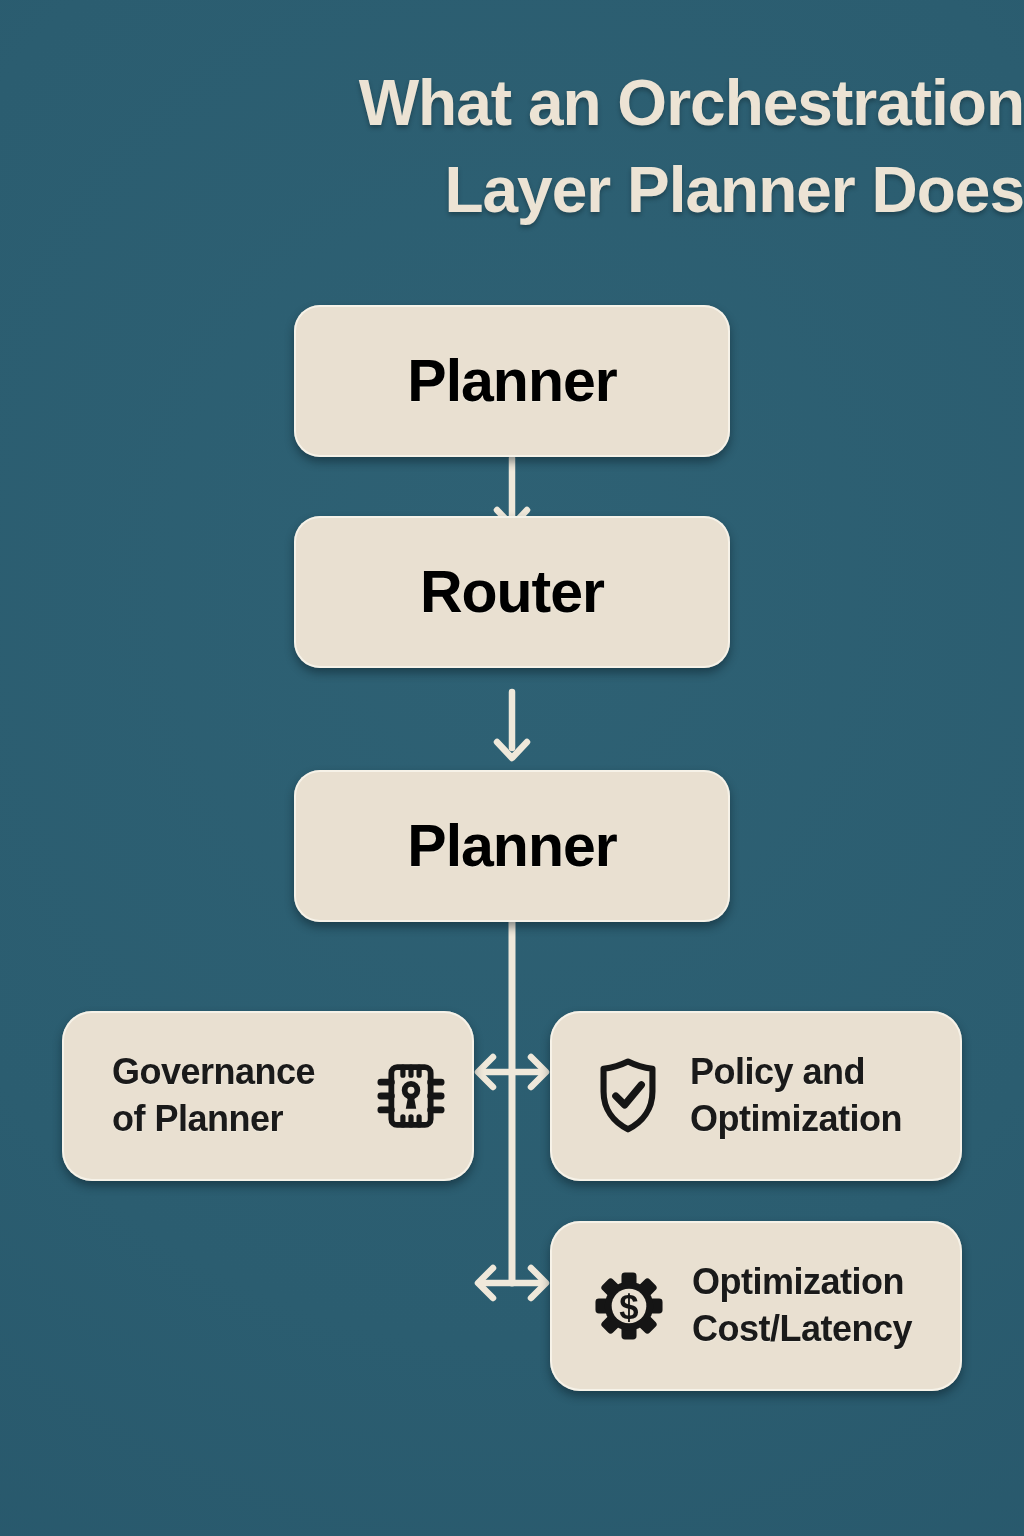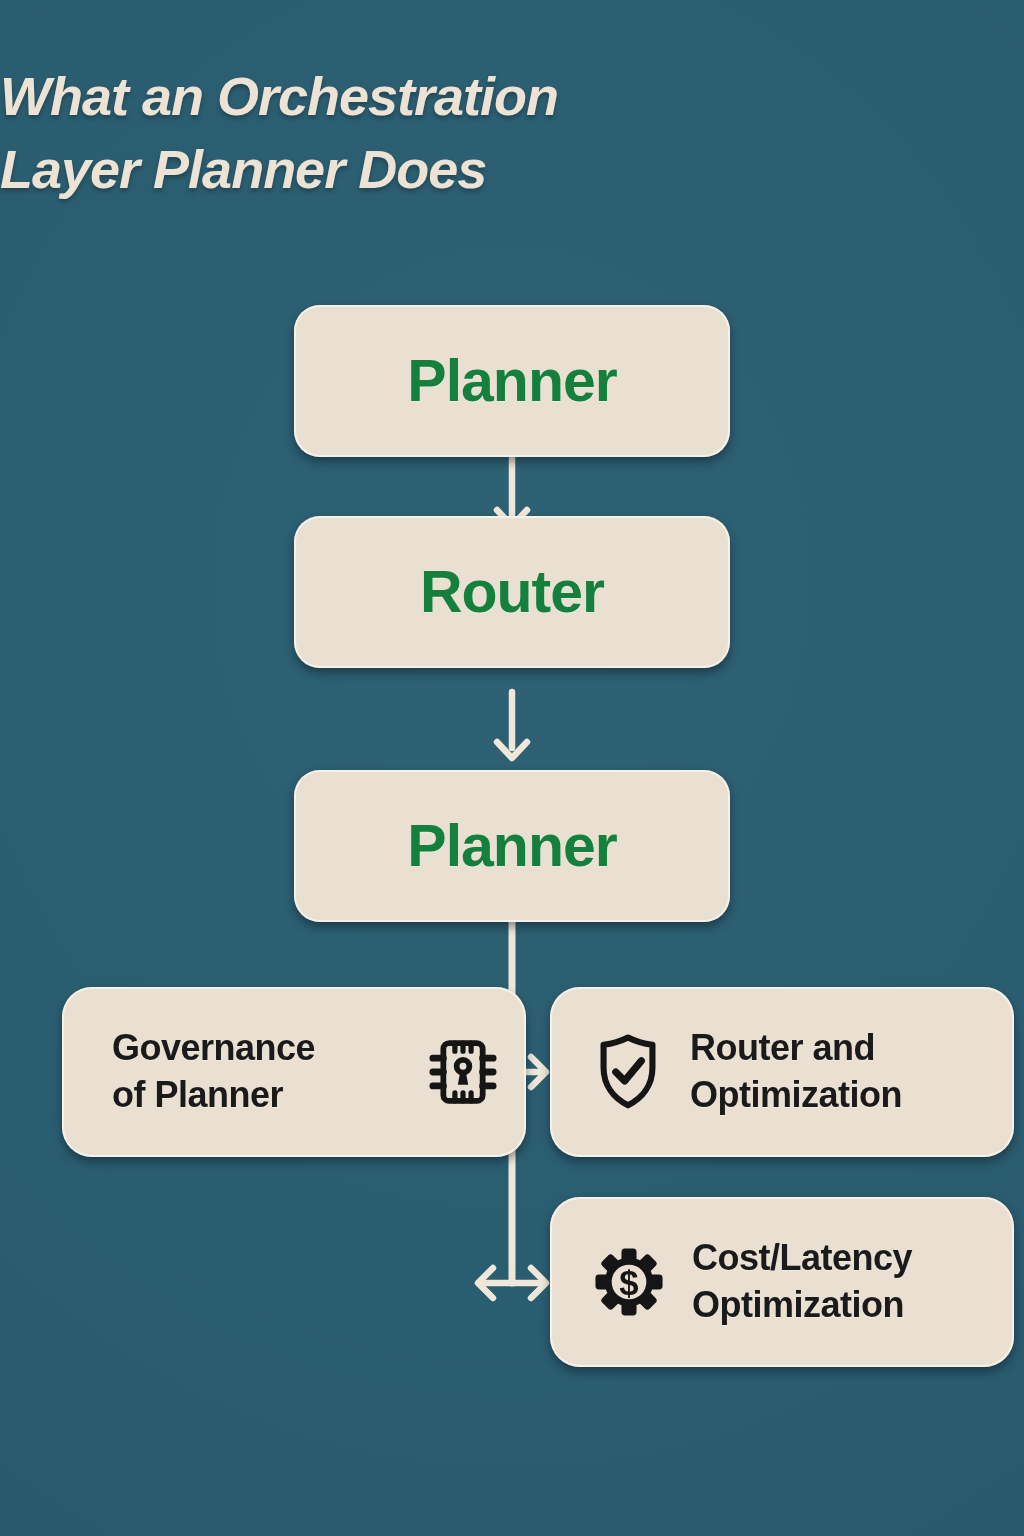--- a/index.html
+++ b/index.html
@@ -6,53 +6,53 @@
   .canvas{
     position:relative;
     width:1024px;height:1536px;
     margin:0 auto;
     overflow:hidden;
     background:radial-gradient(ellipse 120% 90% at 50% 38%, #2e6174 0%, #2b5d70 55%, #27566a 100%);
     font-family:"Liberation Sans", sans-serif;
   }
   .title{
     position:absolute;top:60px;left:0;width:100%;
-    text-align:left;
+    text-align:right;
     color:#ece3d4;
     font-weight:bold;
-    font-size:54px;
+    font-size:64px;
     line-height:1.36;
     letter-spacing:-1px;
     text-shadow:0 3px 4px rgba(8,22,30,0.35);
-    font-style:italic;
   }
   .connectors{position:absolute;left:0;top:0;pointer-events:none;}
   .connectors path{
     stroke:#efe8da;stroke-width:6.5;fill:none;
     stroke-linecap:round;stroke-linejoin:round;
   }
   .node{
     position:absolute;left:294px;width:436px;height:152px;
     box-sizing:border-box;
     background:#e9e0d1;
     border-radius:26px;
     display:flex;align-items:center;justify-content:center;
     box-shadow:inset 0 0 0 2px rgba(255,253,246,0.6), 0 5px 10px rgba(7,22,30,0.45);
   }
   .node-label{
-    font-size:59px;font-weight:bold;color:#15803d;letter-spacing:-1px;
+    font-size:59px;font-weight:bold;color:#000000;letter-spacing:-1px;
     text-shadow:0 1px 0 rgba(255,255,250,0.35);
   }
   .branch{
-    position:absolute;width:464px;height:170px;
+    position:absolute;width:412px;height:170px;
     box-sizing:border-box;
     background:#e9e0d1;
     border-radius:30px;
     display:flex;align-items:center;justify-content:space-between;
     box-shadow:inset 0 0 0 2px rgba(255,253,246,0.6), 0 5px 10px rgba(7,22,30,0.45);
+    margin-top:24px;
   }
   .branch-left{left:62px;padding:0 26px 0 50px;}
   .branch-right{left:550px;padding:0 22px 0 42px;justify-content:flex-start;}
   .branch-text{
     font-size:36px;font-weight:bold;color:#1a1a1a;
     line-height:1.3;letter-spacing:-0.5px;
     text-shadow:0 1px 0 rgba(255,255,250,0.35);
   }
   .branch-text div{white-space:nowrap;}
   .branch-right .branch-text{margin-left:26px;}
@@ -124,21 +124,21 @@
   </div>
 
   <div class="branch branch-right" style="top:987px">
     <span class="branch-icon">
       <svg width="72" height="80" viewBox="0 0 64 72">
         <path class="icon-stroke" stroke-width="5.5" d="M32 5 C26 8 18 10.5 10 11.5 V32 C10 48 19 59.5 32 66 C45 59.5 54 48 54 32 V11.5 C46 10.5 38 8 32 5 Z"></path>
         <polyline class="icon-stroke" stroke-width="6.5" points="21,36 29,44 44,26"></polyline>
       </svg>
     </span>
     <div class="branch-text">
-      <div>Router and</div>
+      <div>Policy and</div>
       <div>Optimization</div>
     </div>
   </div>
 
 
   <div class="branch branch-right" style="top:1197px">
     <span class="branch-icon">
       <svg width="74" height="74" viewBox="0 0 64 64">
         <g fill="#151515">
           <rect x="25.5" y="3" width="13" height="12" rx="3" transform="rotate(0 32 32)"></rect>
@@ -149,18 +149,18 @@
           <rect x="25.5" y="3" width="13" height="12" rx="3" transform="rotate(225 32 32)"></rect>
           <rect x="25.5" y="3" width="13" height="12" rx="3" transform="rotate(270 32 32)"></rect>
           <rect x="25.5" y="3" width="13" height="12" rx="3" transform="rotate(315 32 32)"></rect>
         </g>
         <circle cx="32" cy="32" r="21" fill="#151515"></circle>
         <circle cx="32" cy="32" r="15" fill="#e9e0d1"></circle>
         <text class="gear-text" x="32" y="43" font-size="30" text-anchor="middle">$</text>
       </svg>
     </span>
     <div class="branch-text">
+      <div>Optimization</div>
       <div>Cost/Latency</div>
-      <div>Optimization</div>
     </div>
   </div>
 
 </div>
 
 </body></html>

